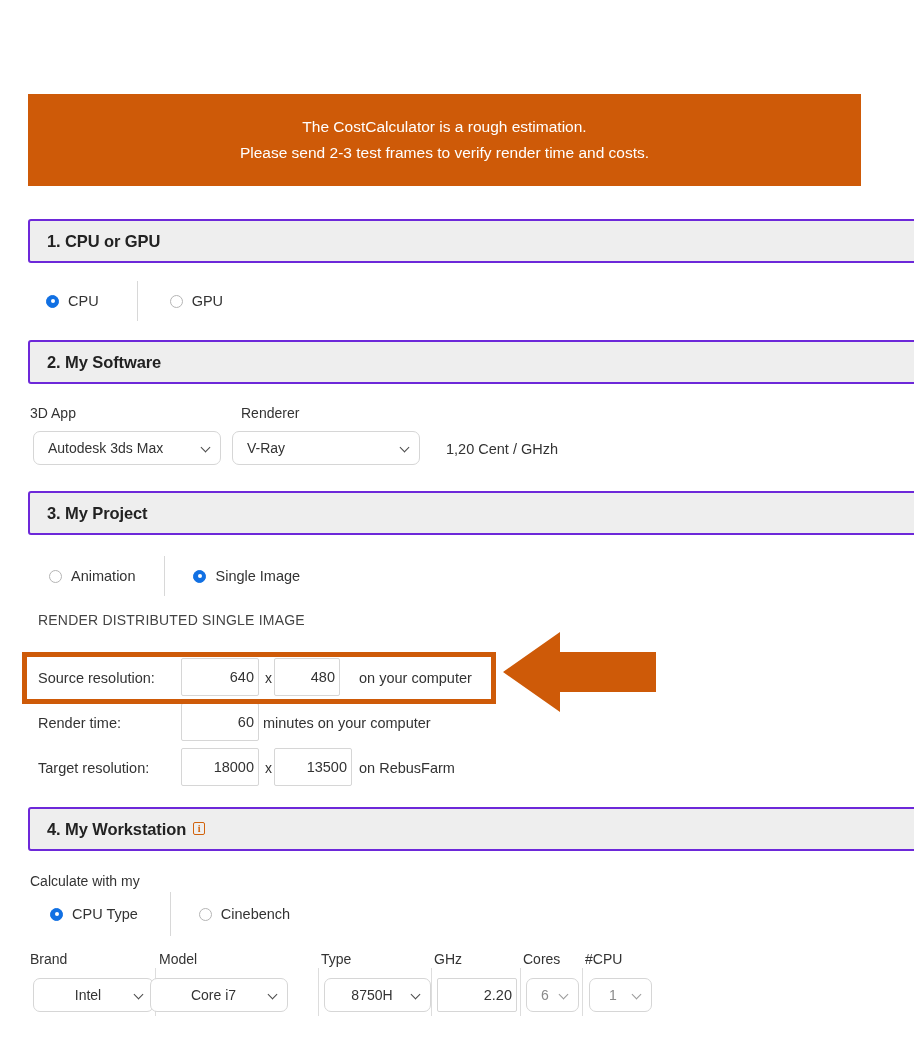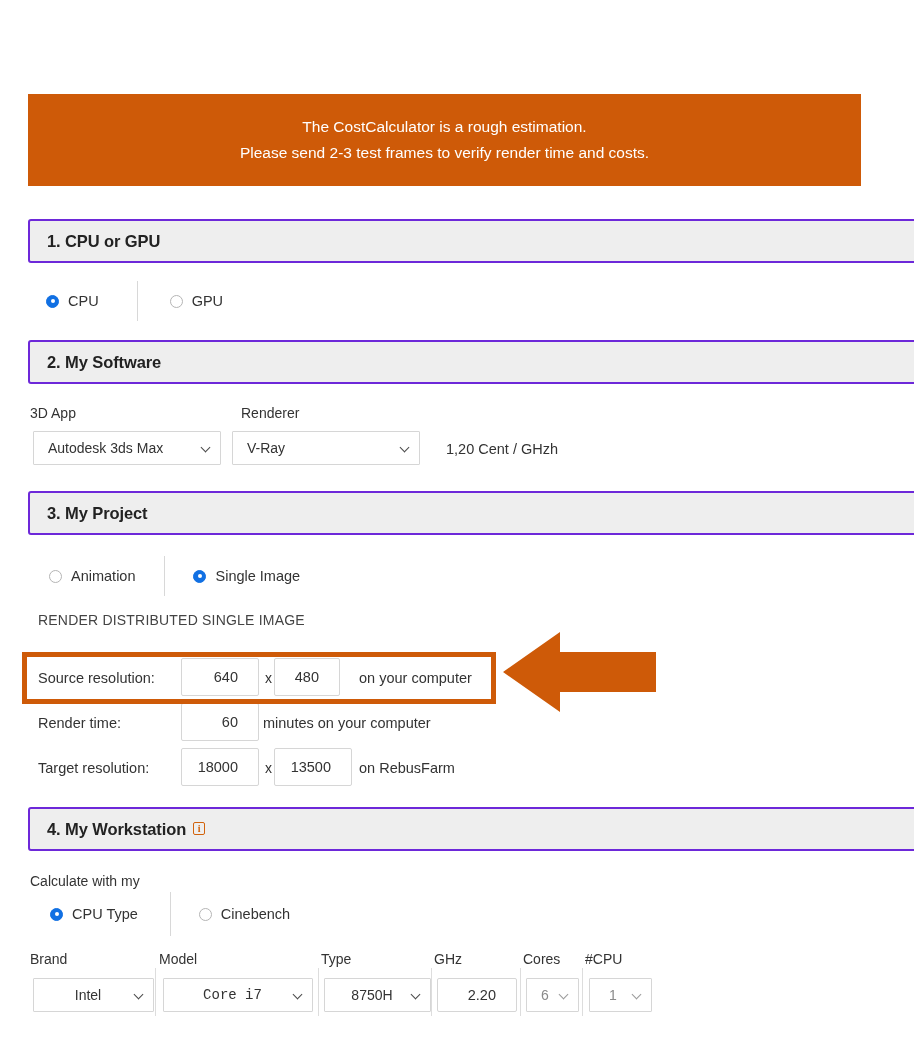--- a/index.html
+++ b/index.html
@@ -146,21 +146,21 @@
     color: #333333;
     white-space: nowrap;
   }
 
   
   .select {
     position: absolute;
     box-sizing: border-box;
     border: 1px solid #d6d6d6;
     background: #ffffff;
-    border-radius: 1px;
+    border-radius: 7px;
     height: 34px;
     display: flex;
     align-items: center;
     padding: 0 8px 0 14px;
     font-size: 14px;
     color: #333333;
   }
   .select .sel-text {
     flex: 1 1 auto;
     overflow: hidden;
@@ -193,21 +193,21 @@
   .textinput {
     position: absolute;
     box-sizing: border-box;
     border: 1px solid #d6d6d6;
     background: #ffffff;
     border-radius: 2px;
     height: 38px;
     display: flex;
     align-items: center;
     justify-content: flex-end;
-    padding-right: 20px;
+    padding-right: 4px;
     font-size: 14.5px;
     color: #333333;
   }
   .textinput.h34 { height: 34px; }
 
   .inline-text {
     position: absolute;
     font-size: 14.5px;
     color: #333333;
     white-space: nowrap;
@@ -375,21 +375,21 @@
   <div class="field-label" style="left:321px; top:951px;">Type</div>
   <div class="field-label" style="left:434px; top:951px;">GHz</div>
   <div class="field-label" style="left:523px; top:951px;">Cores</div>
   <div class="field-label" style="left:585px; top:951px;">#CPU</div>
 
   <div class="select centered" style="left:33px; top:978px; width:121px;">
     <span class="sel-text">Intel</span>
     <span class="caret"></span>
   </div>
 
-  <div class="select centered" style="left:163px; top:978px; width:150px;font-family:Liberation Mono, monospace;">
+  <div class="select centered" style="left:150px; top:978px; width:138px;">
     <span class="sel-text">Core i7</span>
     <span class="caret"></span>
   </div>
 
   <div class="select centered" style="left:324px; top:978px; width:107px;">
     <span class="sel-text">8750H</span>
     <span class="caret"></span>
   </div>
 
   <div class="textinput h34" style="left:437px; top:978px; width:80px;">

